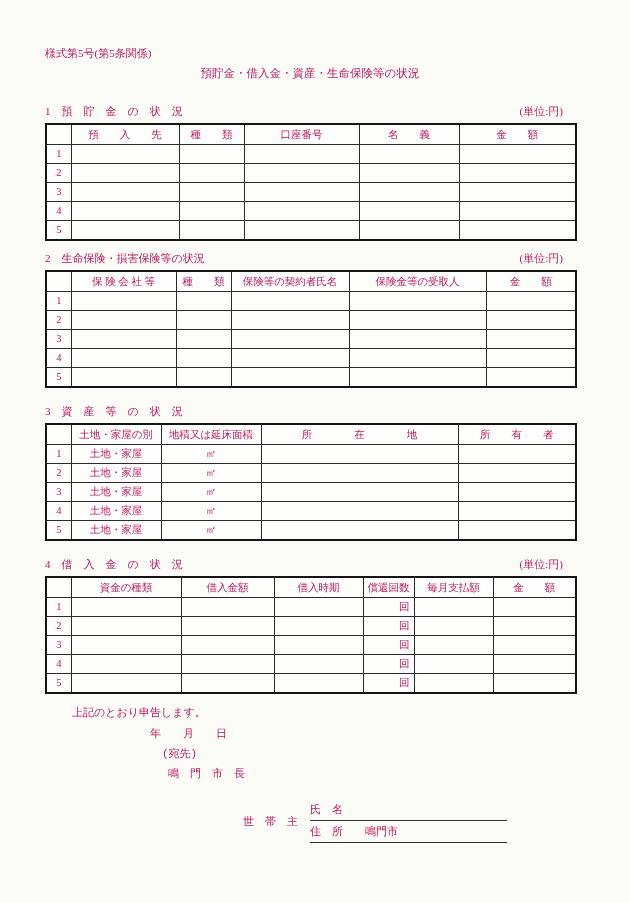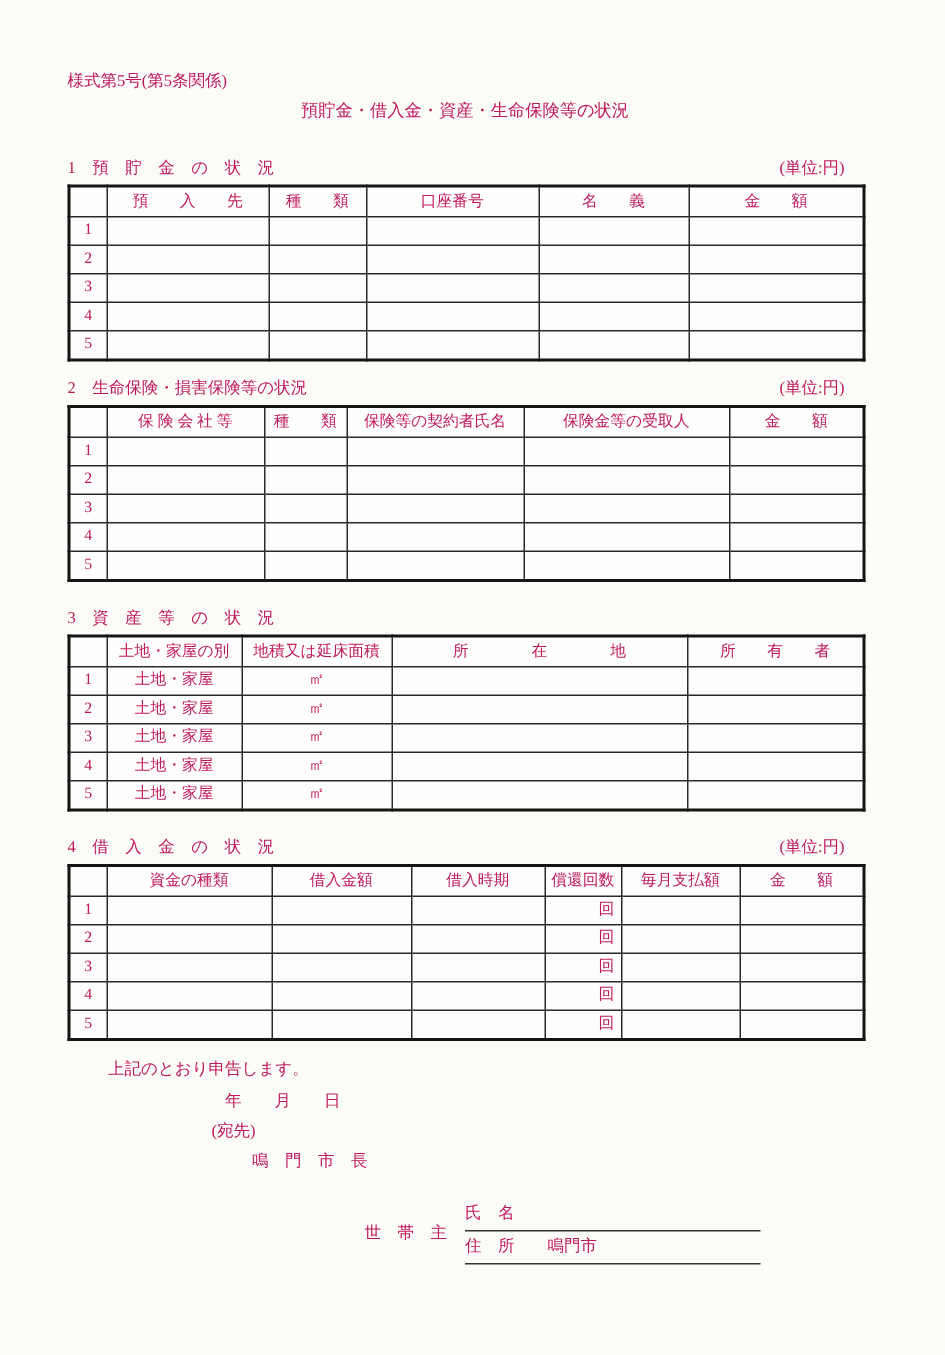--- a/index.html
+++ b/index.html
@@ -55,21 +55,21 @@
     font-size: 10.5px;
     padding: 0 2px;
     height: 18px;
     line-height: 18px;
     white-space: nowrap;
     overflow: hidden;
   }
   thead th { height: 19px; line-height: 19px; }
   
   #t-loans td:nth-child(5) { text-align: right; padding-right: 4px; }
-  .footer-line { position: absolute; font-size: 11px; white-space: nowrap; }
+  .footer-line { position: absolute; font-size: 11px; white-space: nowrap; font-family: Liberation Mono, monospace; }
   .householder {
     position: absolute;
     left: 243px; top: 799px;
     display: flex;
     align-items: center;
     gap: 12px;
     font-size: 11px;
   }
   .hh-fields { display: flex; flex-direction: column; }
   .hh-field {
@@ -359,21 +359,21 @@
             <td>回</td>
             <td></td>
             <td></td>
           </tr>
         </tbody>
       </table>
   </div>
 
   <div class="footer-line" style="left:72px; top:705px">上記のとおり申告します。</div>
   <div class="footer-line" style="left:150px; top:726px">年　　月　　日</div>
-  <div class="footer-line" style="left:141px; top:746px">(宛先)</div>
+  <div class="footer-line" style="left:162px; top:746px">(宛先)</div>
   <div class="footer-line" style="left:168px; top:766px">鳴　門　市　長</div>
 
   <div class="householder">
     <span>世　帯　主</span>
     <span class="hh-fields">
       <span class="hh-field">氏　名</span>
       <span class="hh-field">住　所　　鳴門市</span>
     </span>
   </div>
 

